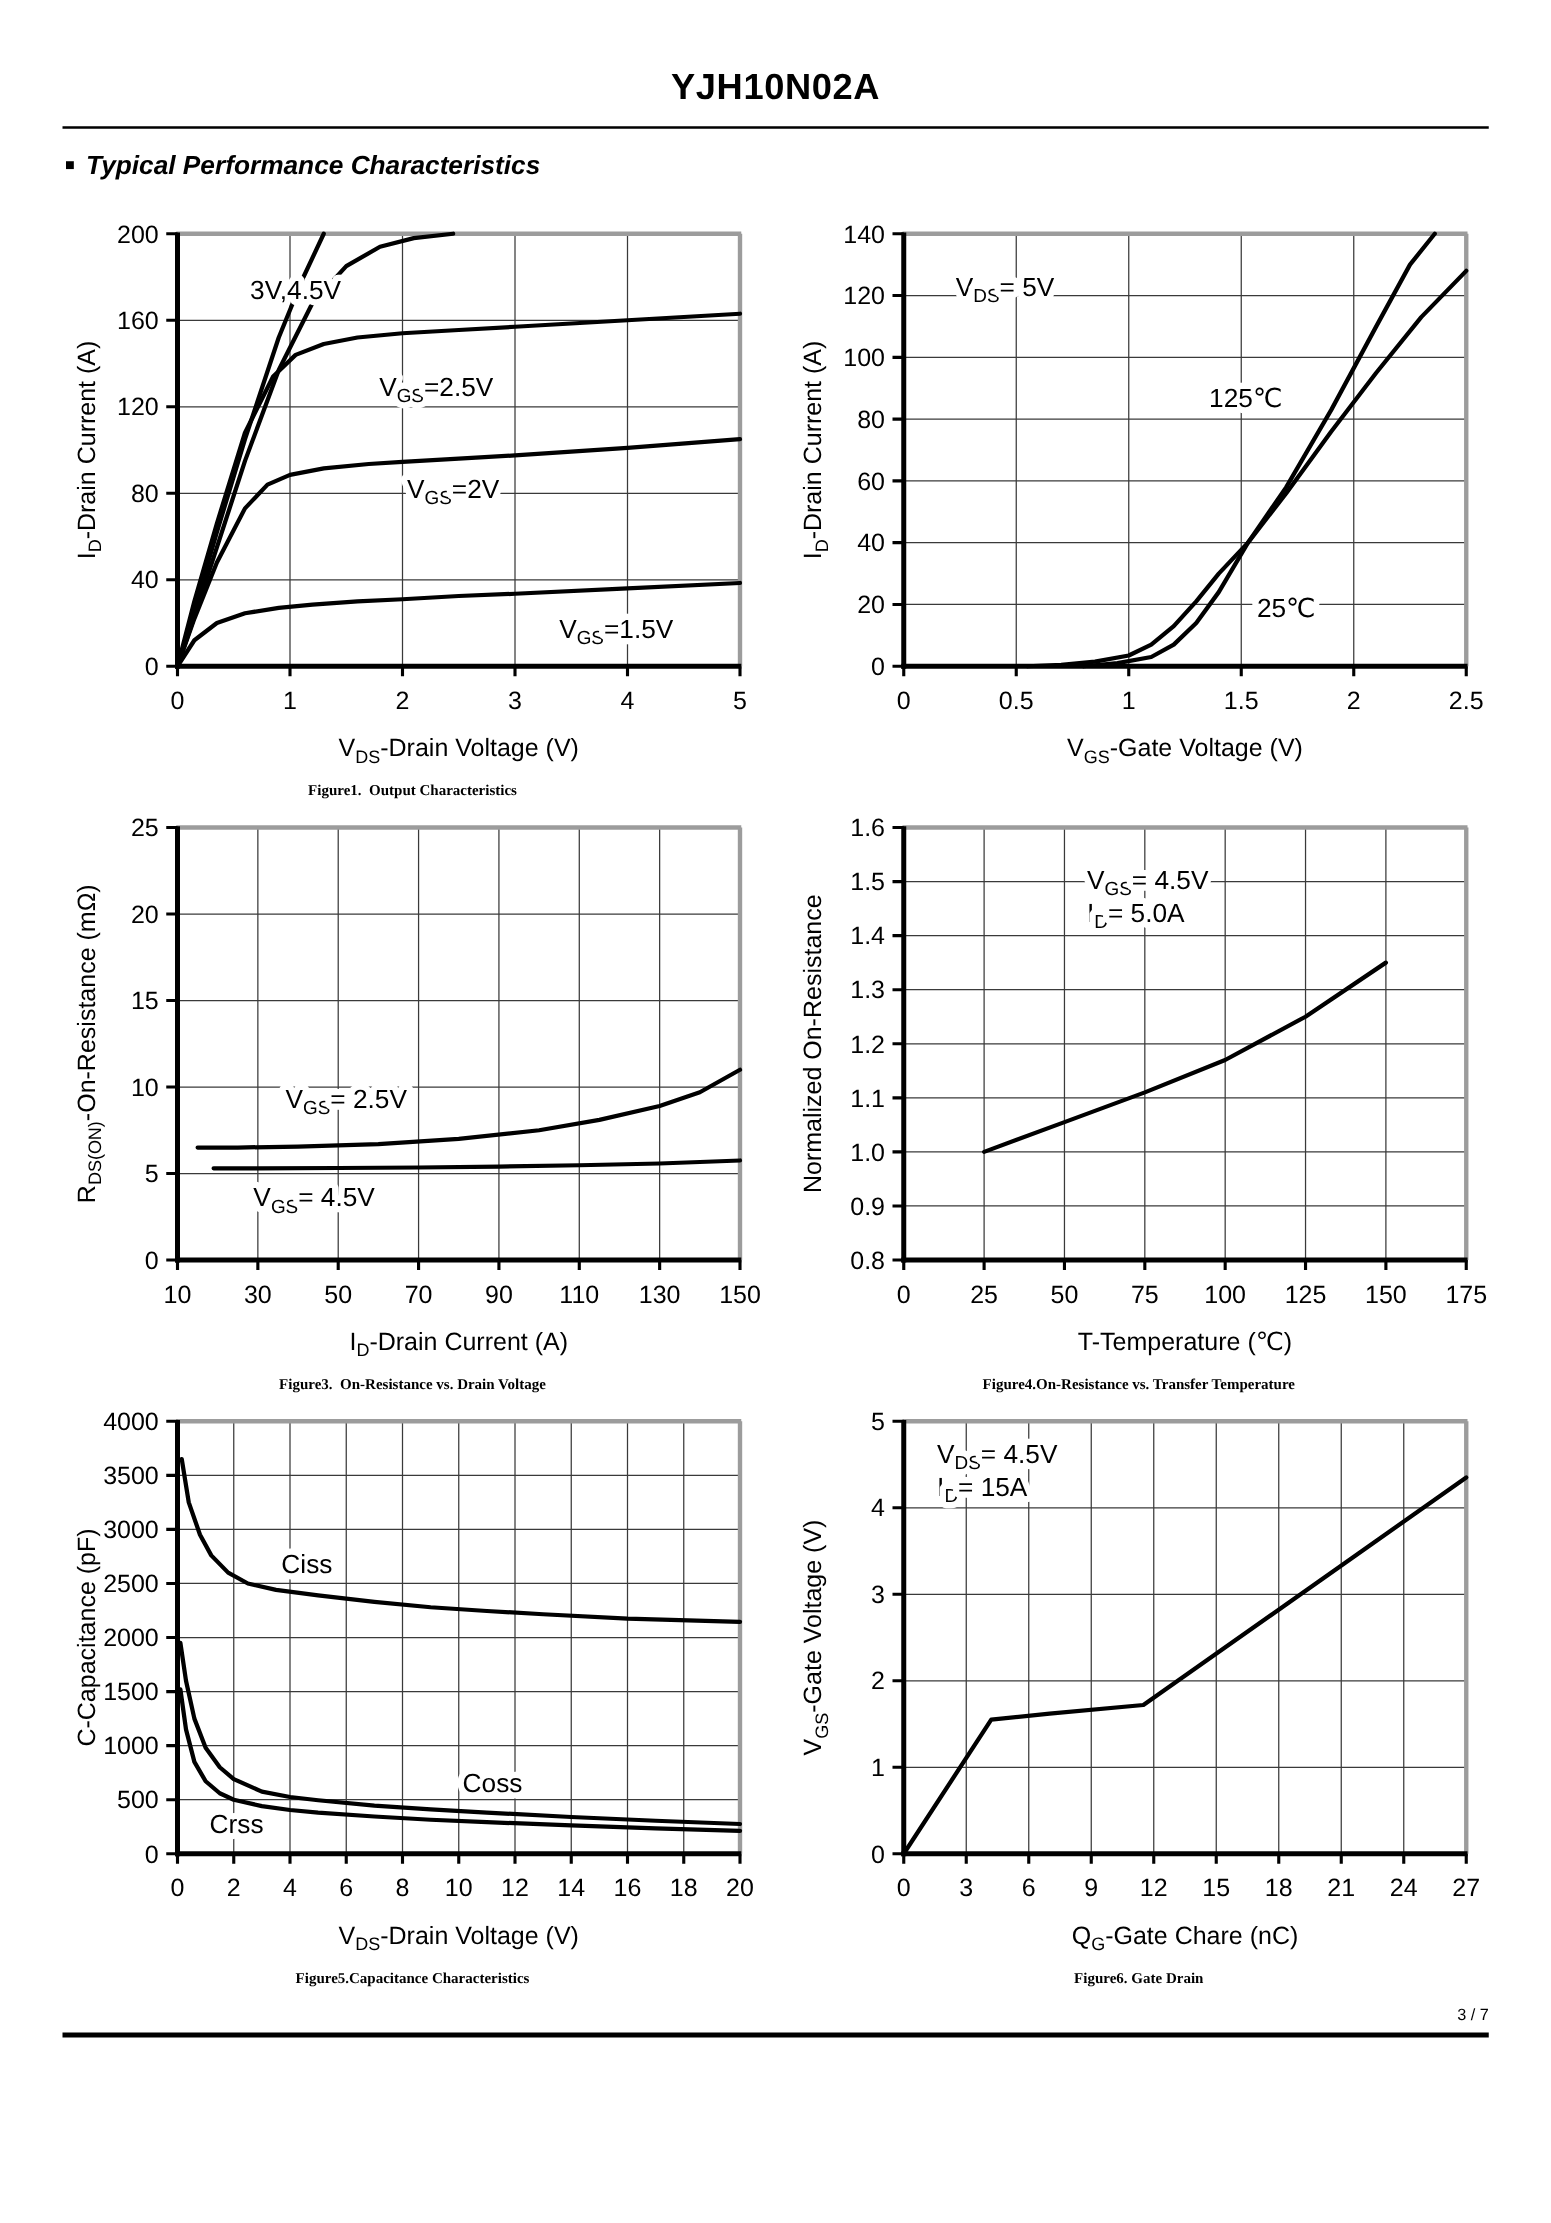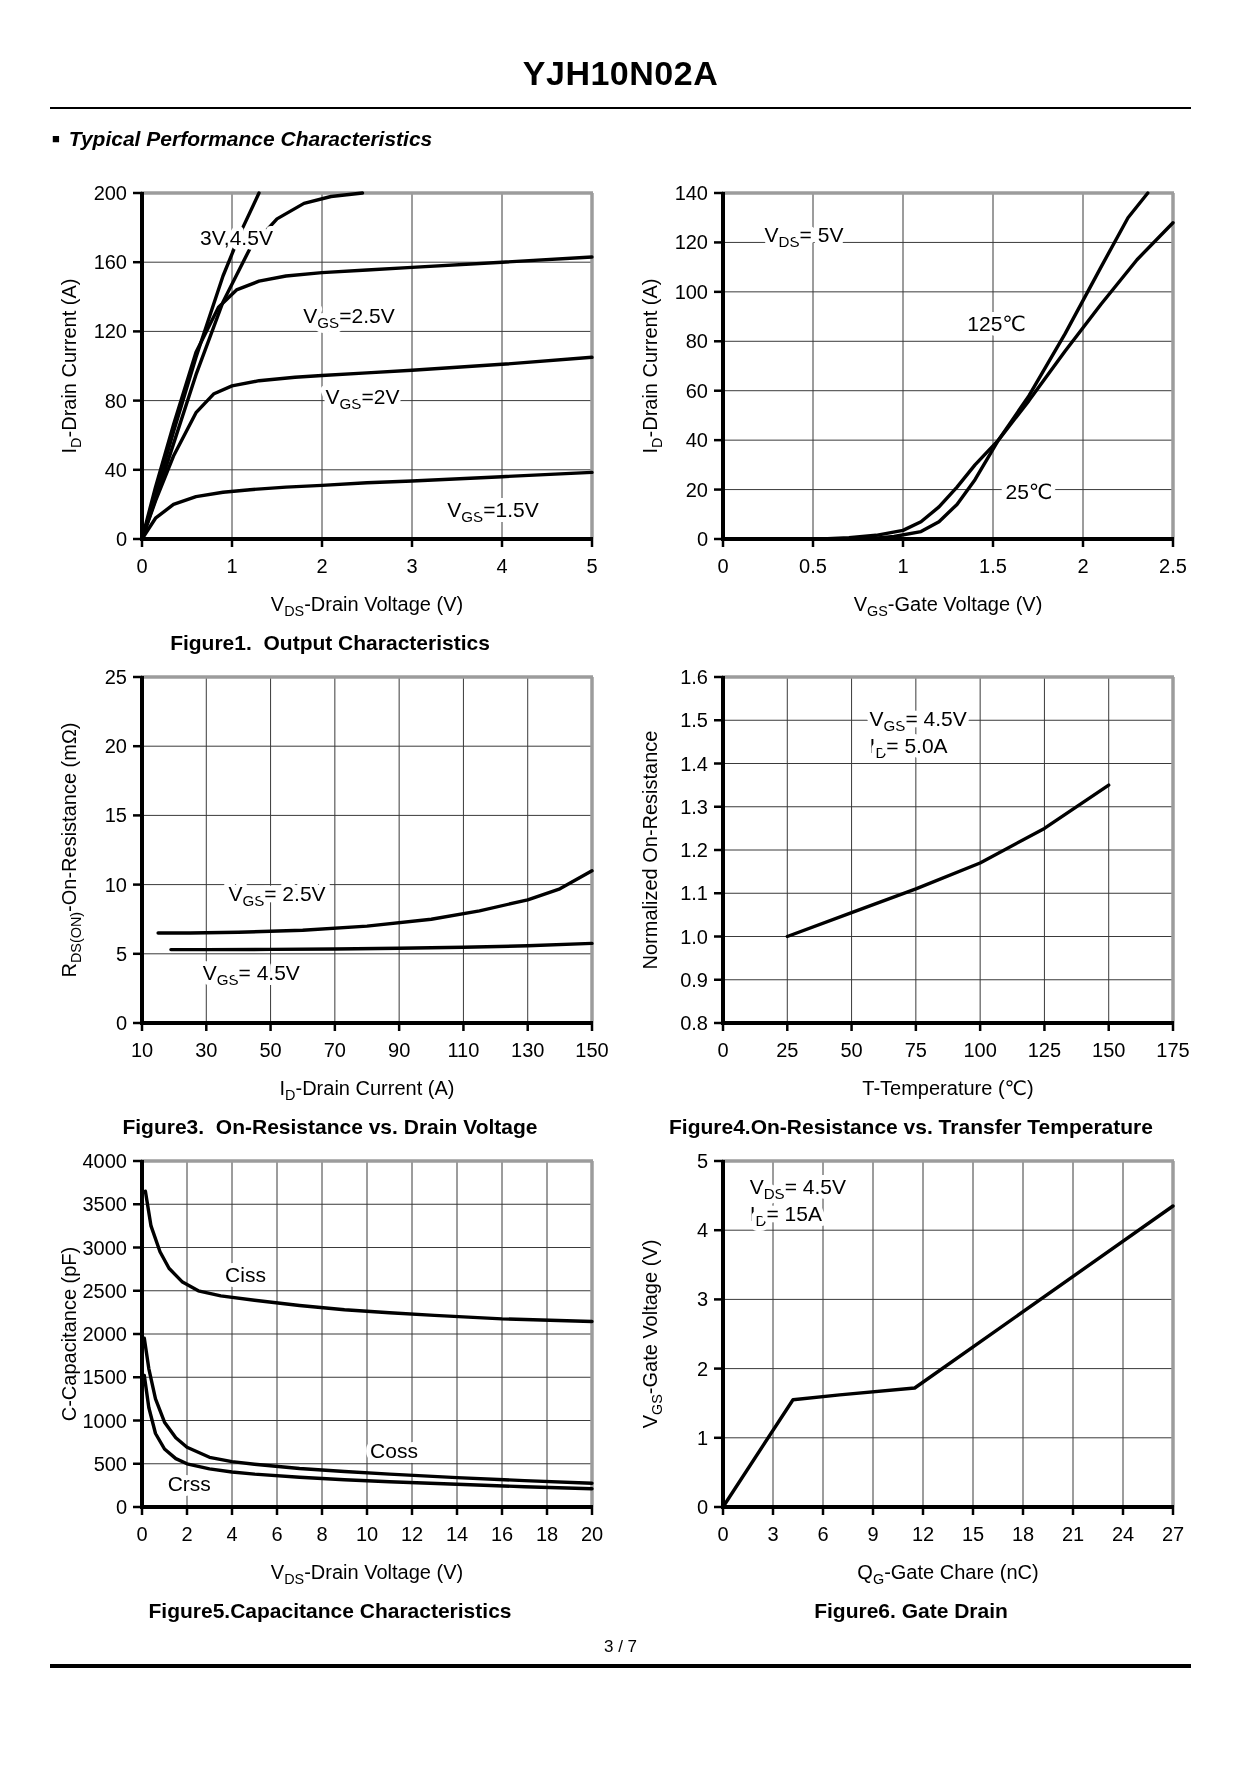--- a/index.html
+++ b/index.html
@@ -3,35 +3,36 @@
 <meta charset="utf-8">
 <style>
   * { margin:0; padding:0; box-sizing:border-box; }
   html,body { background:#ffffff; }
   body {
     width:1241px; height:1778px;
     font-family:"Liberation Sans","DejaVu Sans",sans-serif;
     color:#000; overflow:hidden;
   }
   .page { width:1241px; height:1778px; padding:54px 50px 0 50px; background:#fff; }
-  .doc-title { text-align:center; font-size:34px; font-weight:bold; letter-spacing:0.5px; }
+  .doc-title { text-align:center; font-size:29px; font-weight:bold; letter-spacing:0.5px; }
   .header-rule { margin-top:14px; border-bottom:2px solid #000; width:100%; }
   .section-heading { margin:18px 0 20px 2px; font-size:21px; font-weight:bold;font-style:italic; }
   .section-heading .bullet { font-size:13px; vertical-align:3px; margin-right:9px; }
   .figures {
     margin-top:28px;
     display:grid; grid-template-columns:560px 560px; column-gap:21px; row-gap:8px;
   }
   .fig svg { display:block; }
   .caption {
-    text-align:center; font-size:21px; font-weight:bold; margin-top:0px;
+    text-align:center; font-size:12px; font-weight:bold; margin-top:0px;
     white-space:pre-wrap;
+    font-family:Liberation Serif, serif;
   }
   .doc-footer { margin-top:14px; }
-  .page-num { text-align:center; font-size:17px; margin-bottom:7px; }
+  .page-num { text-align:right; font-size:13px; margin-bottom:7px; }
   .footer-rule { border-bottom:4px solid #000; width:100%; }
 </style>
 </head>
 <body>
 
 <div class="page">
 
   <header>
     <h1 class="doc-title">YJH10N02A</h1>
     <div class="header-rule"></div>

